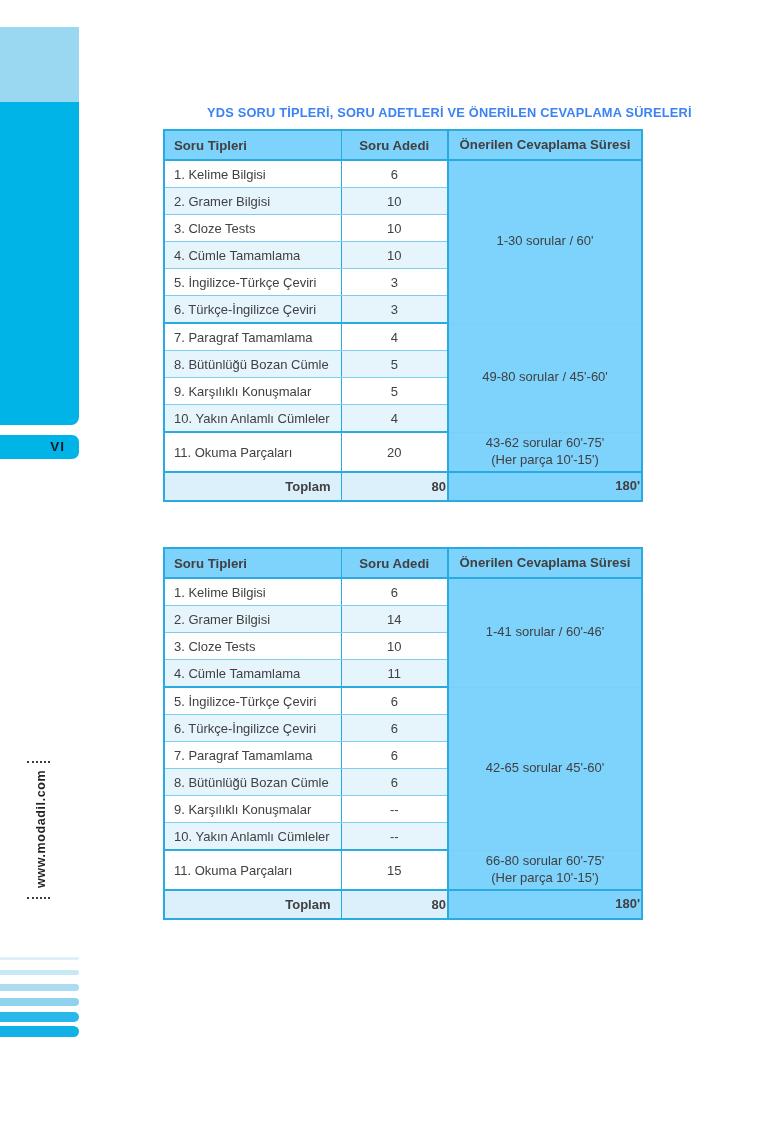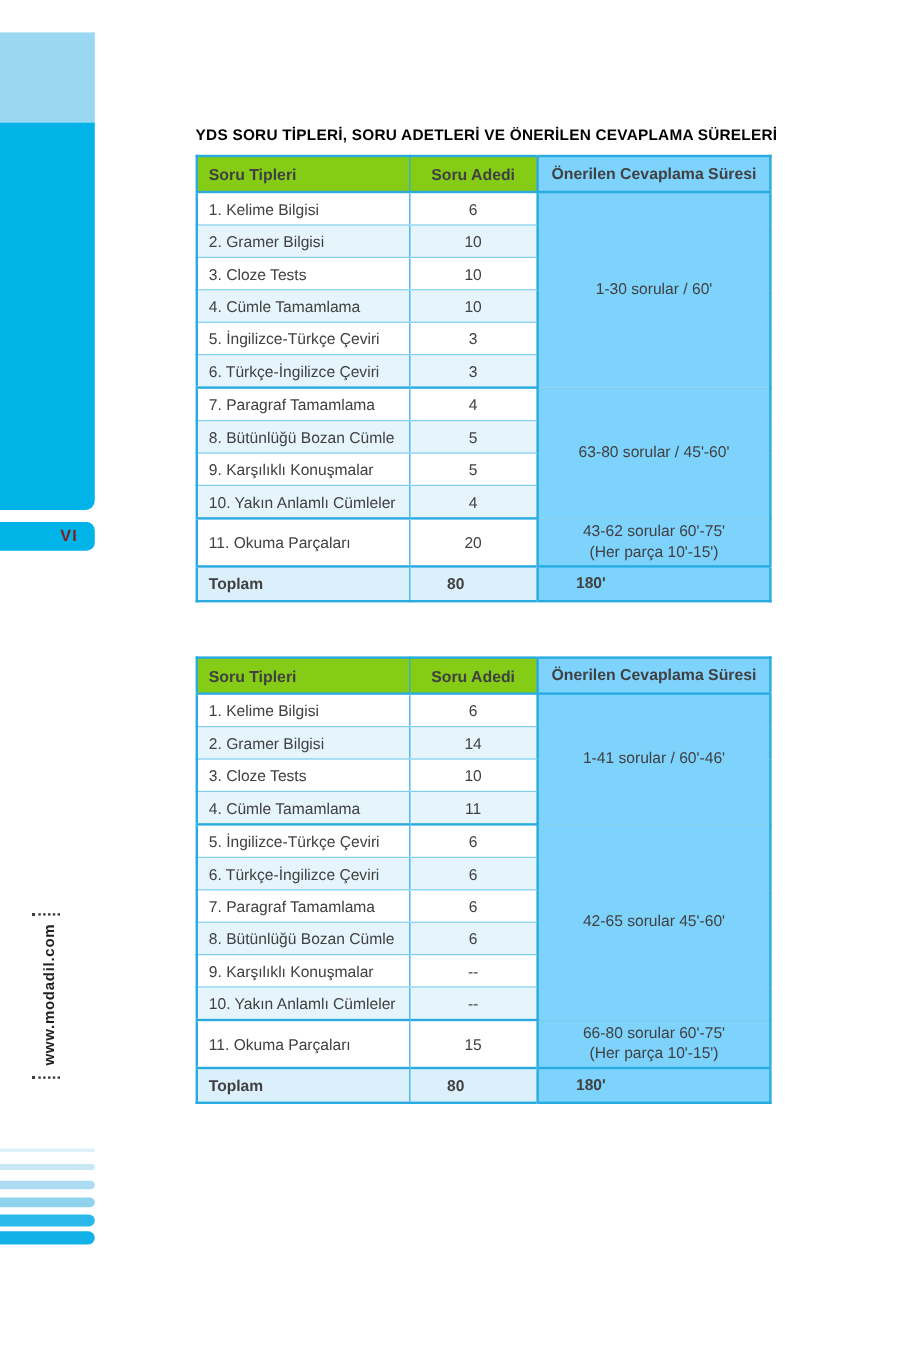--- a/index.html
+++ b/index.html
@@ -5,21 +5,21 @@
   html,body{margin:0;padding:0;}
   body{
     width:760px;height:1140px;position:relative;background:#ffffff;
     font-family:"Liberation Sans", sans-serif;color:#414042;overflow:hidden;
   }
   
   .light-block{position:absolute;left:0;top:27px;width:79px;height:75px;background:#9ad8f2;}
   .cyan-bar{position:absolute;left:0;top:102px;width:79px;height:323px;background:#00b4e7;border-radius:0 0 8px 0;}
   .page-bar{
     position:absolute;left:0;top:435px;width:79px;height:24px;background:#00b4e7;
-    border-radius:0 7px 7px 0;color:#7f1d1d;font-weight:bold;font-size:13.5px;
+    border-radius:0 7px 7px 0;color:#0f172a;font-weight:bold;font-size:13.5px;
     line-height:24px;text-align:right;padding-right:14px;box-sizing:border-box;letter-spacing:1px;
   }
   .dotted{position:absolute;left:27px;width:23px;height:0;border-top:2px dotted #3c3c3c;}
   .dotted-top{top:761px;}
   .dotted-bottom{top:897px;}
   .website{
     position:absolute;left:29px;top:767px;height:124px;width:24px;
     writing-mode:vertical-rl;transform:rotate(180deg);
     font-weight:bold;font-size:12.5px;letter-spacing:0.6px;color:#231f20;
     text-align:center;line-height:24px;
@@ -27,48 +27,48 @@
   .bbar{position:absolute;left:0;width:79px;border-radius:0 5px 5px 0;}
   .bbar1{top:957px;height:3px;background:#ddf1fa;}
   .bbar2{top:970px;height:5px;background:#c9e8f6;}
   .bbar3{top:984px;height:7px;background:#abdcf2;}
   .bbar4{top:998px;height:8px;background:#8fd2ee;}
   .bbar5{top:1012px;height:10px;background:#2ab7e9;border-radius:0 6px 6px 0;}
   .bbar6{top:1026px;height:11px;background:#10b1e7;border-radius:0 6px 6px 0;}
   
   .content{position:absolute;left:163px;top:105px;width:478px;}
   .table-title{
-    text-align:center;color:#000000;font-weight:bold;font-size:12.8px;
-    letter-spacing:0.2px;margin-bottom:9px;white-space:nowrap;
+    text-align:center;color:#3b82f6;font-weight:bold;font-size:12.8px;
+    letter-spacing:0.2px;margin-bottom:9px;white-space:nowrap;margin-left:44px;
   }
   .section-2{margin-top:45px;}
   table.exam-table{
     width:478px;border-collapse:collapse;table-layout:fixed;
     font-size:13px;color:#414042;border:2px solid #29abe2;
   }
   .exam-table col.c1{width:177px;}
   .exam-table col.c2{width:107px;}
   .exam-table col.c3{width:194px;}
   .exam-table th{
-    background:#84cc16;font-weight:bold;height:26px;
+    background:#7dd3fc;font-weight:bold;height:26px;
     border-bottom:2px solid #29abe2;text-align:center;font-size:13.2px;
   }
   .exam-table td{height:24px;border-bottom:1px solid #7fceef;}
   .exam-table .col-label{text-align:left;padding-left:9px;}
   .exam-table .col-count{text-align:center;border-left:1px solid #29abe2;border-right:2px solid #29abe2;}
   .exam-table .col-time{text-align:center;line-height:1.3;background:#7dd3fc;}
   .exam-table tr.alt .col-label,
   .exam-table tr.alt .col-count{background:#e6f5fc;}
   .exam-table tr.group-end td{border-bottom:2px solid #29abe2;}
   .exam-table tr.tall td{height:36px;}
   .exam-table tfoot td{
     border-top:2px solid #29abe2;background:#dbf0fa;font-weight:bold;height:25px;
   }
-  .exam-table tfoot .total-label{padding-right:10px;}
-  .exam-table tfoot .col-count,.exam-table tfoot .col-time{text-align:left;padding-left:31px;}
+  .exam-table tfoot .total-label{text-align:right;padding-right:10px;}
+  .exam-table tfoot .col-count,.exam-table tfoot .col-time{text-align:right;padding-left:31px;}
 </style>
 </head>
 <body>
 
 <div class="light-block"></div>
 <div class="cyan-bar"></div>
 <div class="page-bar">VI</div>
 <div class="dotted dotted-top"></div>
 <div class="website">www.modadil.com</div>
 <div class="dotted dotted-bottom"></div>
@@ -117,21 +117,21 @@
             <td class="col-label">5. İngilizce-Türkçe Çeviri</td>
             <td class="col-count">3</td>
           </tr>
           <tr class="alt group-end">
             <td class="col-label">6. Türkçe-İngilizce Çeviri</td>
             <td class="col-count">3</td>
           </tr>
           <tr>
             <td class="col-label">7. Paragraf Tamamlama</td>
             <td class="col-count">4</td>
-            <td class="col-time" rowspan="4">63-80 sorular / 45'-60'</td>
+            <td class="col-time" rowspan="4">49-80 sorular / 45'-60'</td>
           </tr>
           <tr class="alt">
             <td class="col-label">8. Bütünlüğü Bozan Cümle</td>
             <td class="col-count">5</td>
           </tr>
           <tr>
             <td class="col-label">9. Karşılıklı Konuşmalar</td>
             <td class="col-count">5</td>
           </tr>
           <tr class="alt group-end">

